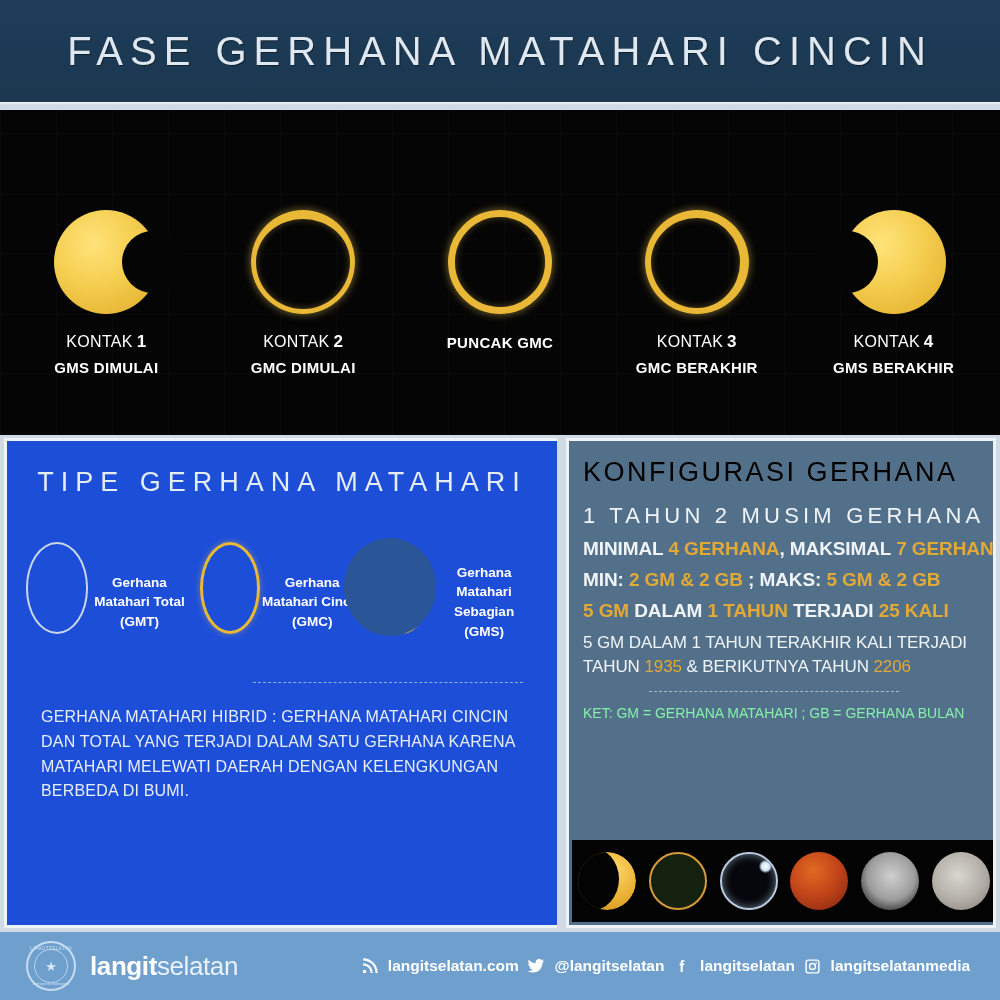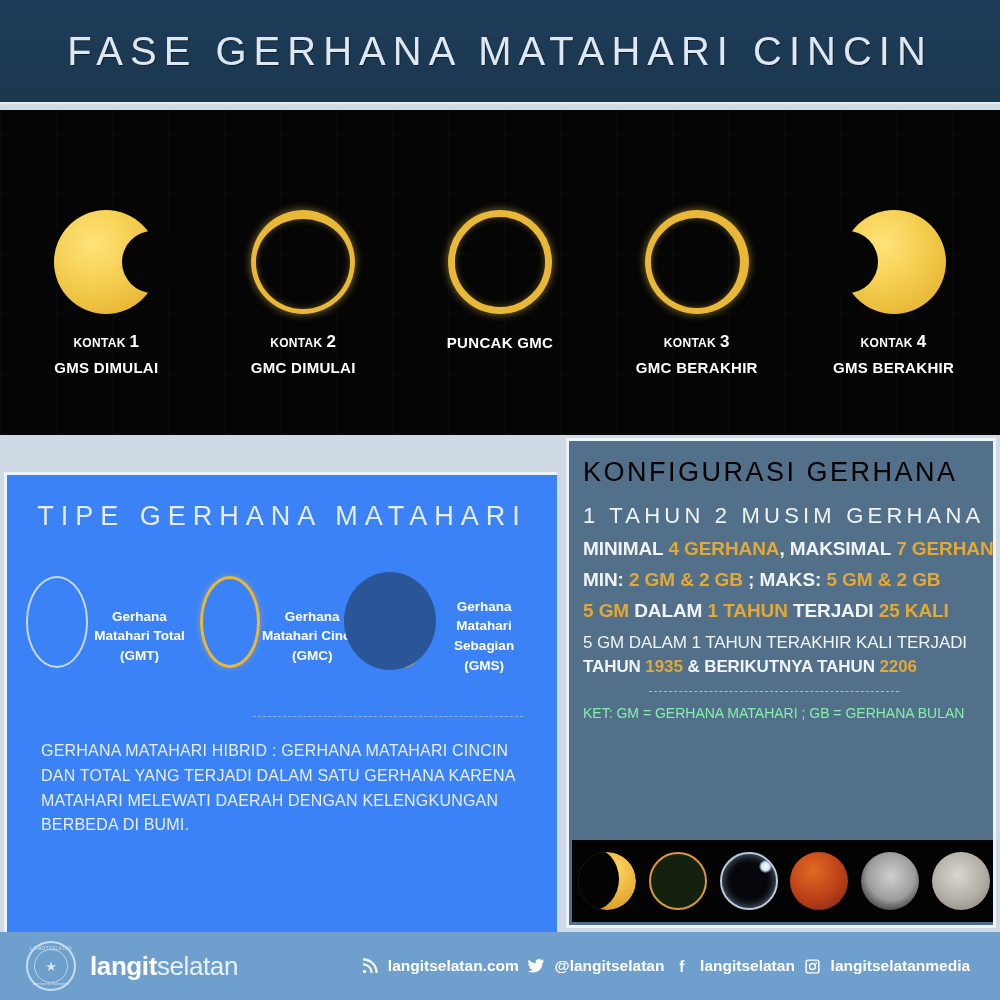--- a/index.html
+++ b/index.html
@@ -69,33 +69,32 @@
     box-shadow:0 0 9px rgba(240,200,90,.55), inset 0 0 7px rgba(240,200,90,.35);
     background:transparent;
   }
   .ring.thin-top{border-width:5px;border-top-width:9px;}
   .ring.thin-left{border-width:6px;border-right-width:9px;border-top-width:8px;}
 
   .phase-label{
     color:#ffffff;text-align:center;line-height:1.45;
     font-size:13px;font-weight:700;letter-spacing:.3px;
   }
-  .phase-label .l1{font-size:12px;font-weight:700;}
+  .phase-label .l1{font-size:16px;font-weight:400;}
   .phase-label .num{font-size:17px;font-weight:700;}
   .phase-label .l2{font-size:15px;font-weight:700;display:block;margin-top:2px;}
 
   
   .mid{position:absolute;left:0;top:438px;width:1000px;height:490px;}
 
   .panel-left{
     position:absolute;left:4px;top:0;width:553px;height:490px;
-    background:#3b82f6;box-sizing:border-box;
+    background:#1d4ed8;box-sizing:border-box;
     border-top:3px solid #eef3f7;border-left:3px solid #eef3f7;border-bottom:3px solid #eef3f7;
     overflow:hidden;
-    margin-top:34px;
   }
   .panel-left .heading{
     color:#e4ecf4;font-size:27px;letter-spacing:7px;text-align:center;
     margin-top:26px;font-weight:400;white-space:nowrap;
   }
   .types{
     display:flex;justify-content:space-around;align-items:flex-start;
     margin-top:44px;padding:0 14px;
   }
   .type{width:165px;display:flex;flex-direction:row;align-items:center;}
@@ -140,21 +139,21 @@
   .panel-right .heading{
     color:#000000;font-size:27px;letter-spacing:2.5px;
     margin:16px 0 0 14px;font-weight:400;white-space:nowrap;
   }
   .kf-line{
     color:#f0f4f8;margin:0 0 0 14px;line-height:1.27;white-space:nowrap;
   }
   .kf-big{font-size:22px;letter-spacing:4.2px;margin-top:14px;font-weight:400;}
   .kf-m{font-size:19px;font-weight:700;margin-top:7px;letter-spacing:-.1px;}
   .kf-s{font-size:17px;font-weight:400;margin-top:9px;letter-spacing:-.1px;}
-  .kf-s2{font-size:17px;font-weight:700;margin-top:2px;letter-spacing:-.1px;}
+  .kf-s2{font-size:17px;font-weight:400;margin-top:2px;letter-spacing:-.1px;}
   .gold{color:#e0a938;}
   .kf-dashes{
     margin:14px 0 0 80px;width:250px;height:0;border-top:1.5px dashed #a9bccd;
   }
   .ket{
     color:#86efac;font-size:14px;margin:13px 0 0 14px;font-weight:400;white-space:nowrap;
   }
 
   .photostrip{
     position:absolute;left:3px;bottom:3px;width:424px;height:82px;

